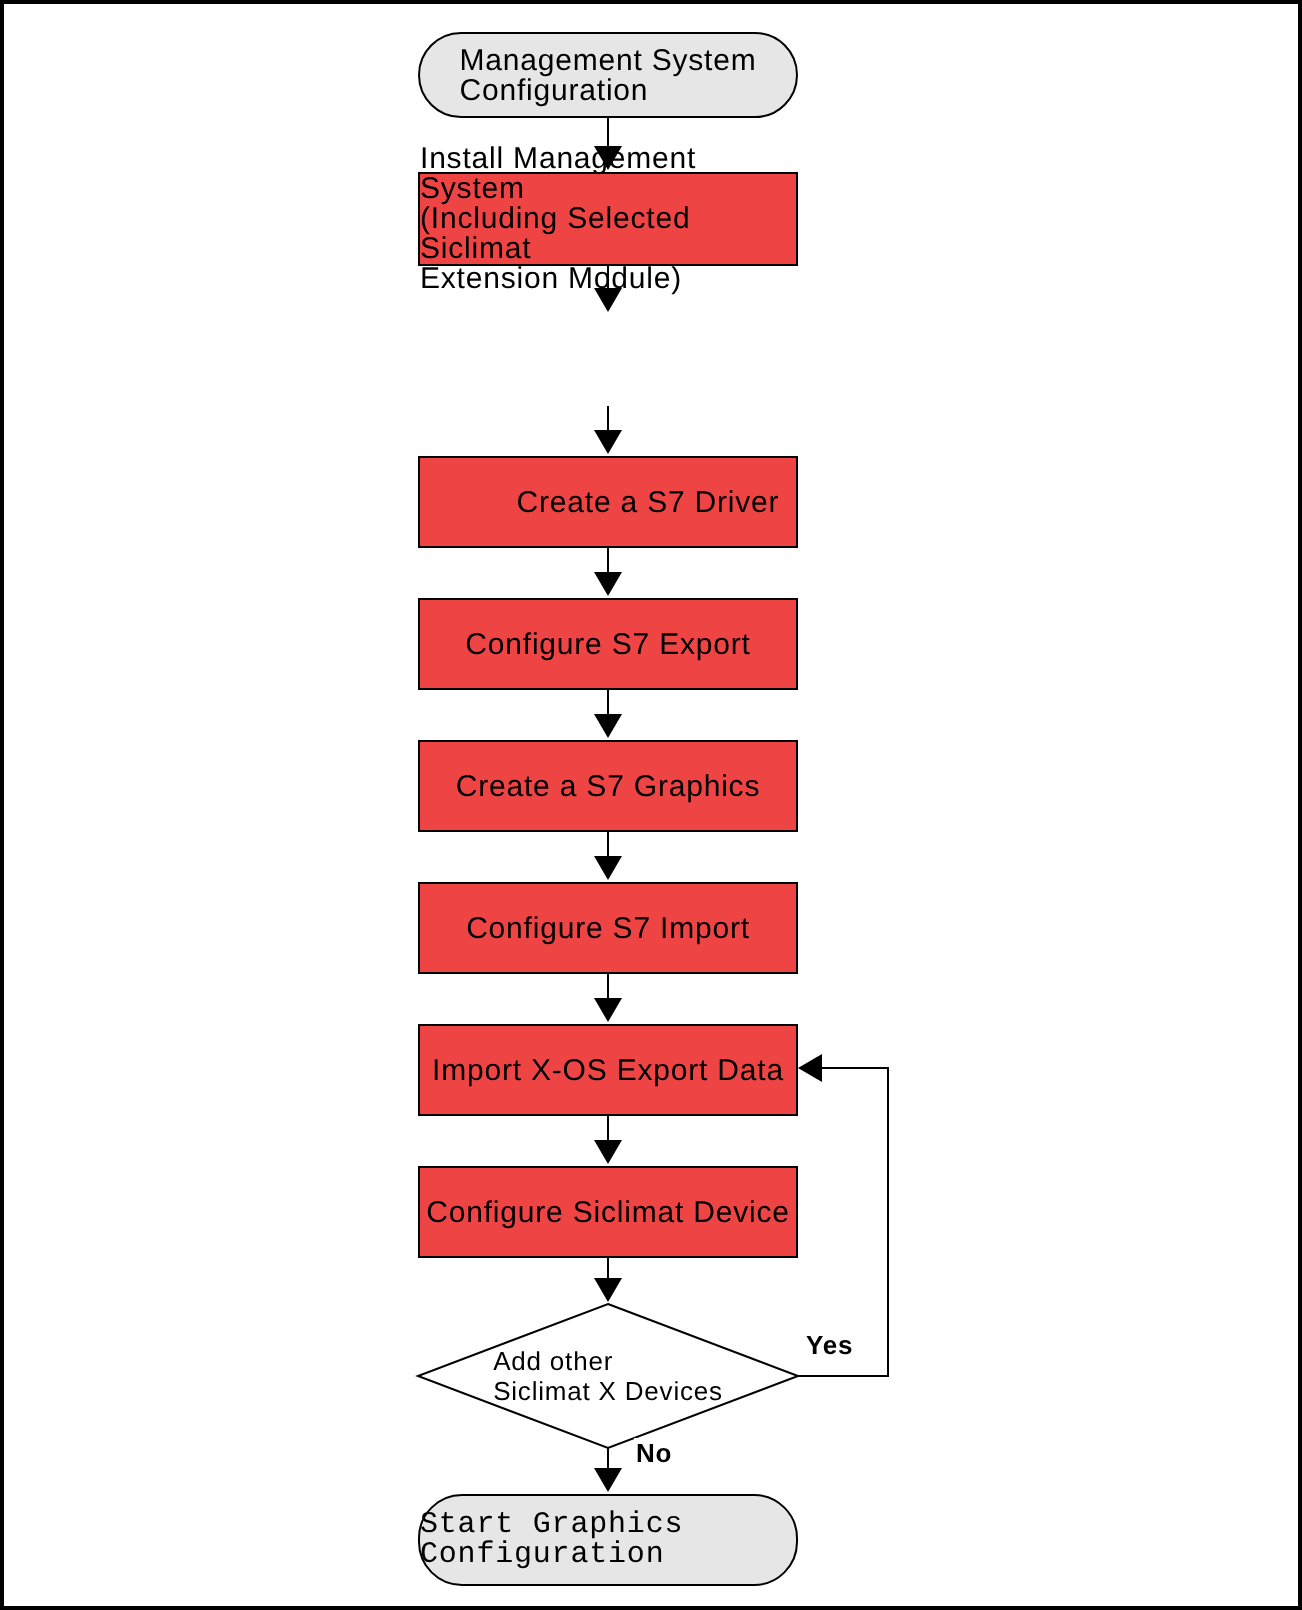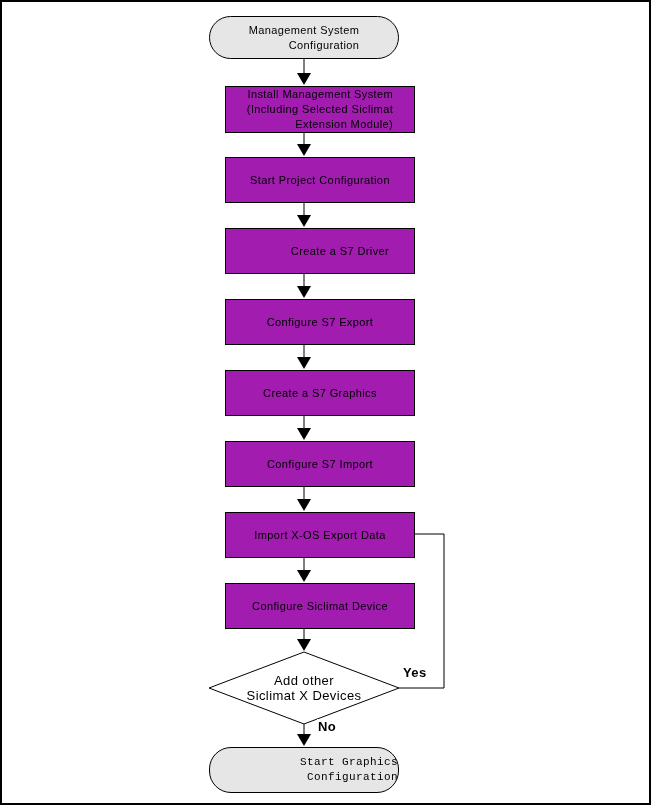--- a/index.html
+++ b/index.html
@@ -21,43 +21,41 @@
     position: absolute;
     left: 0; top: 0;
     width: 651px; height: 805px;
   }
   .node {
     position: absolute;
     box-sizing: border-box;
     display: flex;
     align-items: center;
     justify-content: center;
-    text-align: right;
-    font-size: 11px;
+    text-align: left;
+    font-size: 15px;
     line-height: 15px;
     letter-spacing: 0.4px;
     color: #000000;
     white-space: pre-line;
     background: #ffffff;
     border: 1px solid #000000;
   }
   .terminator {
     background: #e6e6e6;
     border-radius: 22px;
   }
   .process {
-    background: #a21caf;
-    margin-left: 16px;
+    background: #ef4444;
   }
   .decision-label {
     position: absolute;
     display: flex;
     align-items: center;
     justify-content: center;
-    text-align: center;
     font-size: 13px;
     line-height: 15px;
     letter-spacing: 0.4px;
     color: #000000;
     white-space: pre-line;
     background: transparent;
     border: none;
     pointer-events: none;
   }
   .edge-label {
@@ -141,21 +139,20 @@
     </g>
   </svg>
 
   <div class="node terminator" id="node-start">Management System
 Configuration</div>
 
   <div class="node process" id="node-install">Install Management System
 (Including Selected Siclimat
 Extension Module)</div>
 
-  <div class="node process" id="node-start-project">Start Project Configuration</div>
 
   <div class="node process" id="node-create-driver">Create a S7 Driver</div>
 
   <div class="node process" id="node-configure-driver">Configure S7 Export</div>
 
   <div class="node process" id="node-create-network">Create a S7 Graphics</div>
 
   <div class="node process" id="node-configure-network">Configure S7 Import</div>
 
   <div class="node process" id="node-import">Import X-OS Export Data</div>

